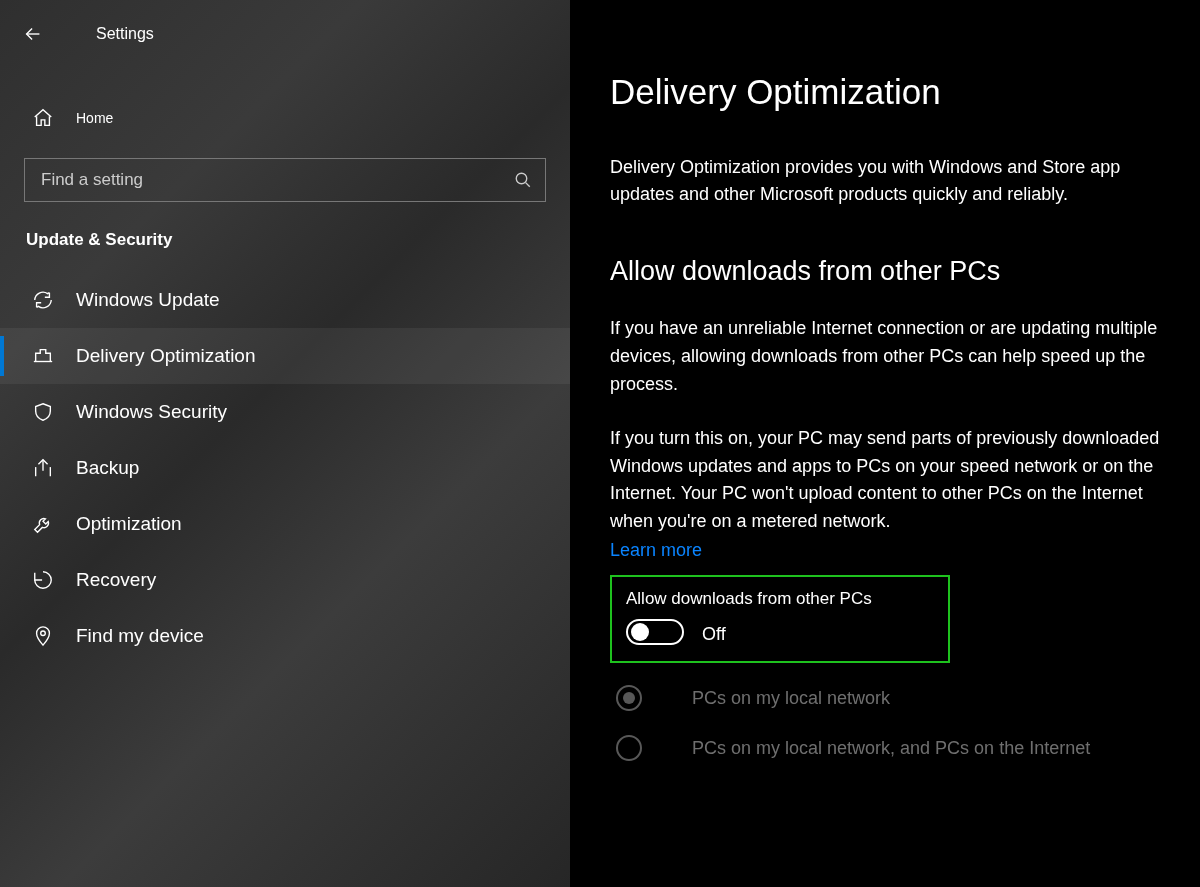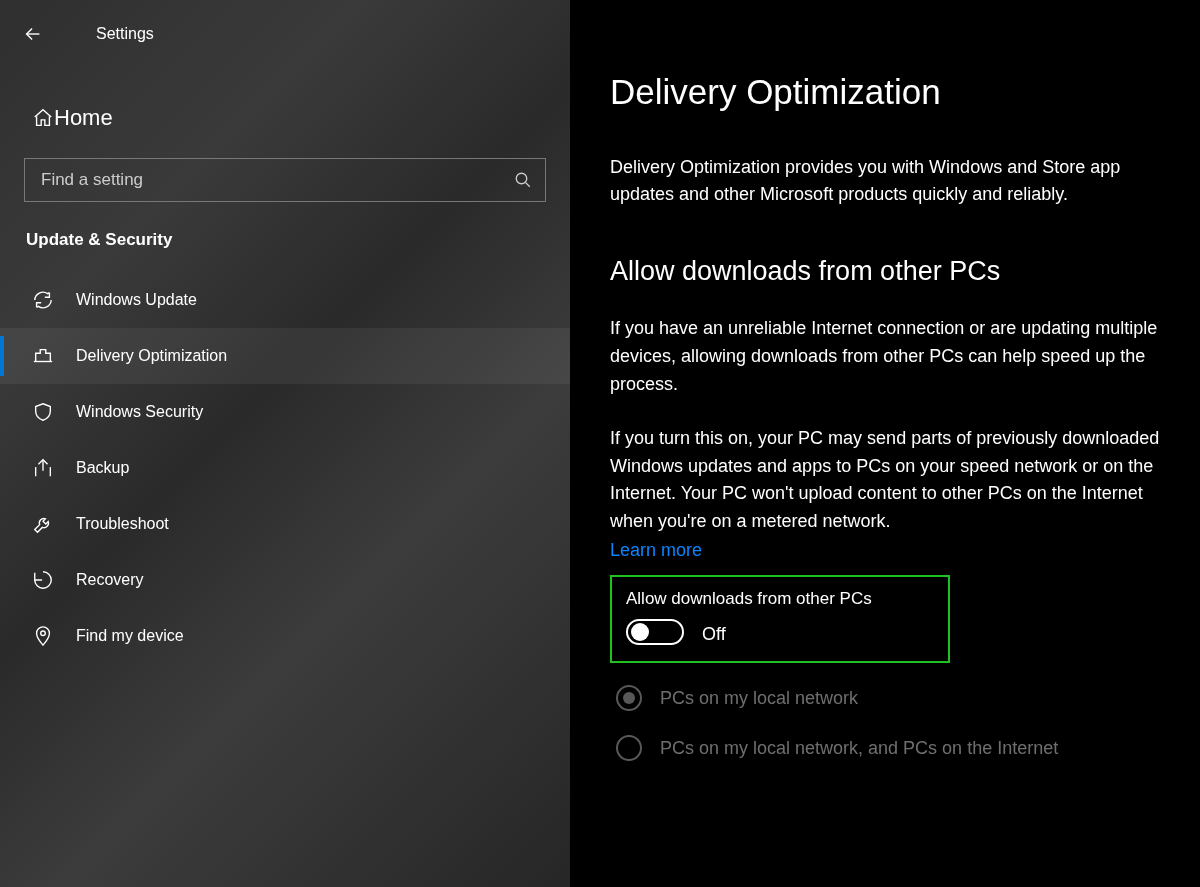--- a/index.html
+++ b/index.html
@@ -5,48 +5,48 @@
 * { margin:0; padding:0; box-sizing:border-box; font-family:"Segoe UI",Arial,sans-serif; }
 html,body { width:1200px; height:887px; background:#000; color:#fff; overflow:hidden; }
 .app { display:flex; width:100%; height:100%; }
 
 
 .sidebar { width:570px; height:100%; background:linear-gradient(135deg,#2f2f2f 0%, #3a3a3a 25%, #2a2a2a 45%, #3c3c3c 65%, #262626 100%); position:relative; }
 .sb-header { display:flex; align-items:center; padding:18px 0 18px 22px; }
 .back-btn { width:40px; height:32px; display:flex; align-items:center; justify-content:flex-start; color:#fff; cursor:pointer; }
 .sb-title { font-size:16px; margin-left:34px; font-weight:400; }
 .home-row { display:flex; align-items:center; padding:0 0 0 32px; margin-top:30px; height:40px; cursor:pointer; }
-.home-row .lbl { font-size:22px; }
+.home-row .lbl { font-size:14px; margin-left:22px; }
 .search-wrap { margin:20px 24px 0 24px; }
 .search { width:100%; height:44px; border:1px solid #777; background:transparent; color:#fff; font-size:17px; padding:0 44px 0 16px; outline:none; }
 .search::placeholder { color:#ccc; }
 .search-wrap { position:relative; }
 .search-ic { position:absolute; right:14px; top:50%; transform:translateY(-50%); color:#ccc; }
 .group-label { margin:28px 0 0 26px; font-size:17px; font-weight:600; }
 .nav { margin-top:22px; }
 .nav-item { display:flex; align-items:center; height:56px; padding-left:32px; cursor:pointer; position:relative; }
 .nav-item.selected { background:rgba(255,255,255,0.06); }
 .nav-item.selected::before { content:""; position:absolute; left:0; top:8px; bottom:8px; width:4px; background:#0078d4; }
-.nav-item .lbl { font-size:16px; margin-left:22px; }
+.nav-item .lbl { font-size:19px; margin-left:22px; }
 .nav-ic { width:22px; height:22px; display:flex; align-items:center; justify-content:center; }
 
 
 .content { flex:1; height:100%; background:#000; padding:72px 30px 0 40px; overflow:auto; }
 .page-title { font-size:35px; font-weight:400; margin-bottom:42px; }
 .desc { font-size:18px; line-height:1.5; color:#fff; max-width:640px; margin-bottom:48px; }
 .section-h { font-size:27px; font-weight:400; margin-bottom:28px; }
 .para { font-size:18px; line-height:1.55; max-width:640px; margin-bottom:26px; }
 .link { color:#0a84ff; font-size:18px; text-decoration:none; cursor:pointer; }
 .toggle-box { border:2px solid #1ec21e; padding:12px 14px 16px 14px; width:340px; margin-top:6px; margin-bottom:22px; }
 .toggle-lbl { font-size:17px; margin-bottom:10px; }
 .toggle-row { display:flex; align-items:flex-end; }
 .switch { width:58px; height:26px; border:2px solid #fff; border-radius:14px; position:relative; cursor:pointer; }
 .switch .knob { position:absolute; left:3px; top:2px; width:18px; height:18px; border-radius:50%; background:#fff; }
 .switch-state { font-size:18px; margin-left:18px; }
-.radio-row { display:flex; align-items:center; margin:14px 0 24px 6px; opacity:.65; }
+.radio-row { display:flex; align-items:center; margin:14px 0 24px 6px; opacity:.65;gap:32px; }
 .radio { width:26px; height:26px; border:2px solid #888; border-radius:50%; display:flex; align-items:center; justify-content:center; margin-right:18px; cursor:pointer; }
 .radio.inner-dot::after { content:""; width:12px; height:12px; border-radius:50%; background:#888; }
 .radio-lbl { font-size:18px; color:#aaa; }
 
 svg { display:block; }
 </style>
 </head>
 <body>
 
 <div class="app">
@@ -123,21 +123,21 @@
             </svg>
           </span>
         <span class="lbl">Backup</span>
       </div>
       <div class="nav-item">
         <span class="nav-ic">
             <svg width="22" height="22" viewBox="0 0 24 24" fill="none" stroke="#fff" stroke-width="1.5">
               <path d="M14.7 6.3a5 5 0 00-6.4 6.4L3 18l3 3 5.3-5.3a5 5 0 006.4-6.4L15 12l-3-3 2.7-2.7z"></path>
             </svg>
           </span>
-        <span class="lbl">Troubleshoot</span>
+        <span class="lbl">Optimization</span>
       </div>
       <div class="nav-item">
         <span class="nav-ic">
             <svg width="22" height="22" viewBox="0 0 24 24" fill="none" stroke="#fff" stroke-width="1.5">
               <path d="M3 12a9 9 0 109-9"></path>
               <path d="M3 4v8h8"></path>
             </svg>
           </span>
         <span class="lbl">Recovery</span>
       </div>

